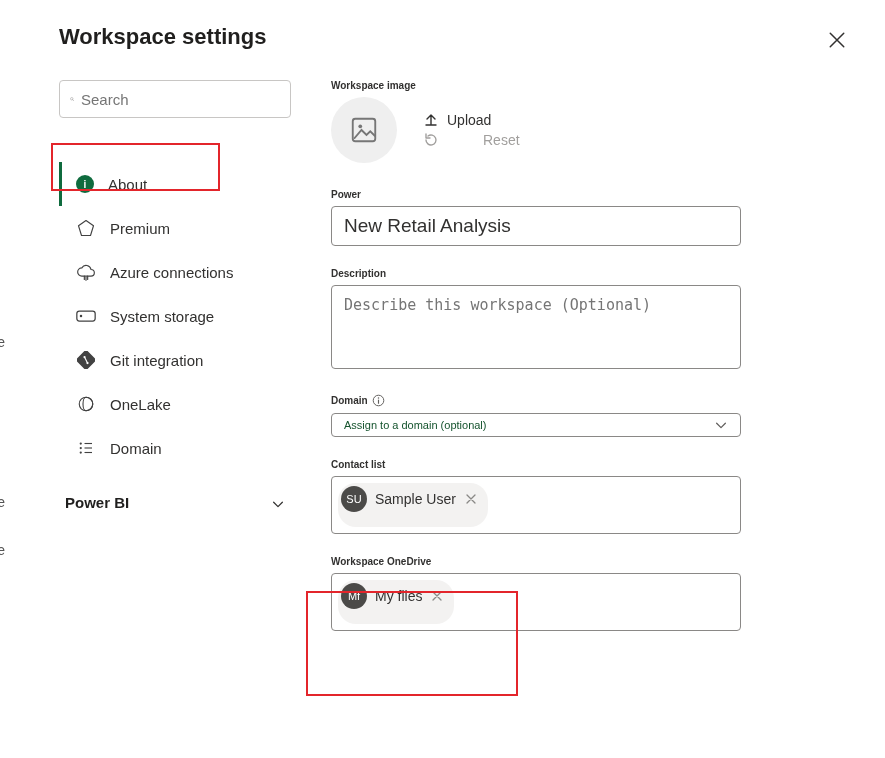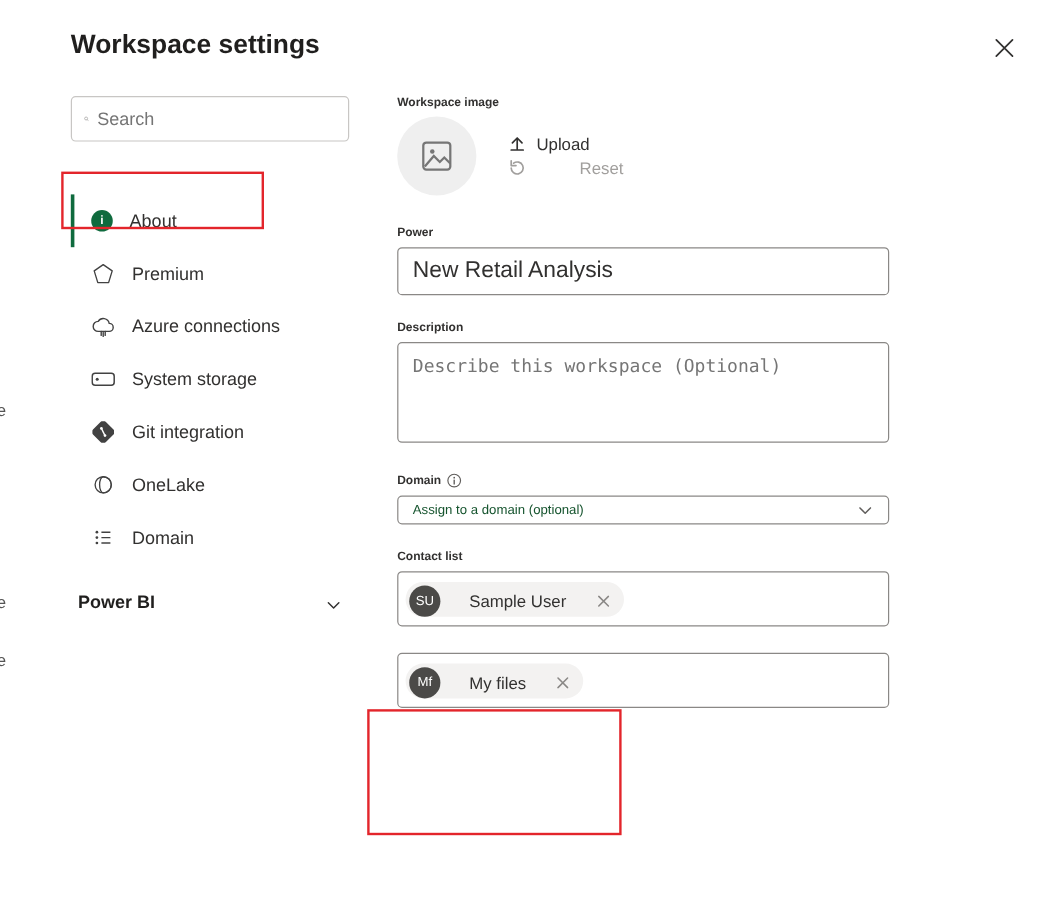--- a/index.html
+++ b/index.html
@@ -155,24 +155,24 @@
   .field-group { margin-bottom: 22px; }
   .tag-box {
     width:410px;
     min-height:46px;
     border:1px solid #8a8886;
     border-radius:4px;
     padding:6px;
     display:flex;align-items:center;
   }
   .chip {
-    display:inline-flex;align-items:center;gap:24px;
+    display:inline-flex;align-items:center;gap:8px;
     background:#f3f2f1;
     border-radius:18px;
-    padding:3px 10px 0 3px;
+    padding:3px 10px 15px 3px;
     font-size:14px;
   }
   .chip .chip-avatar {
     width:26px;height:26px;border-radius:50%;background:#4b4a48;color:#fff;
     display:flex;align-items:center;justify-content:center;font-size:11px;font-weight:500;
   }
   .chip .chip-remove{ color:#8a8886; cursor:pointer; padding:0 2px;}
   svg { display:block; }
 </style>
 </head>
@@ -350,20 +350,21 @@
             <span class="chip-remove">
               <svg width="10" height="10" viewBox="0 0 10 10">
                   <path d="M1 1 L9 9 M9 1 L1 9" stroke="#8a8886" stroke-width="1.3" stroke-linecap="round"></path>
                 </svg>
             </span>
           </span>
         </div>
       </div>
 
       <div class="field-group">
+        <div class="field-label">Workspace OneDrive</div>
         <div class="tag-box">
           <span class="chip">
             <span class="chip-avatar">Mf</span>
             <span>My files</span>
             <span class="chip-remove">
               <svg width="10" height="10" viewBox="0 0 10 10">
                   <path d="M1 1 L9 9 M9 1 L1 9" stroke="#8a8886" stroke-width="1.3" stroke-linecap="round"></path>
                 </svg>
             </span>
           </span>

